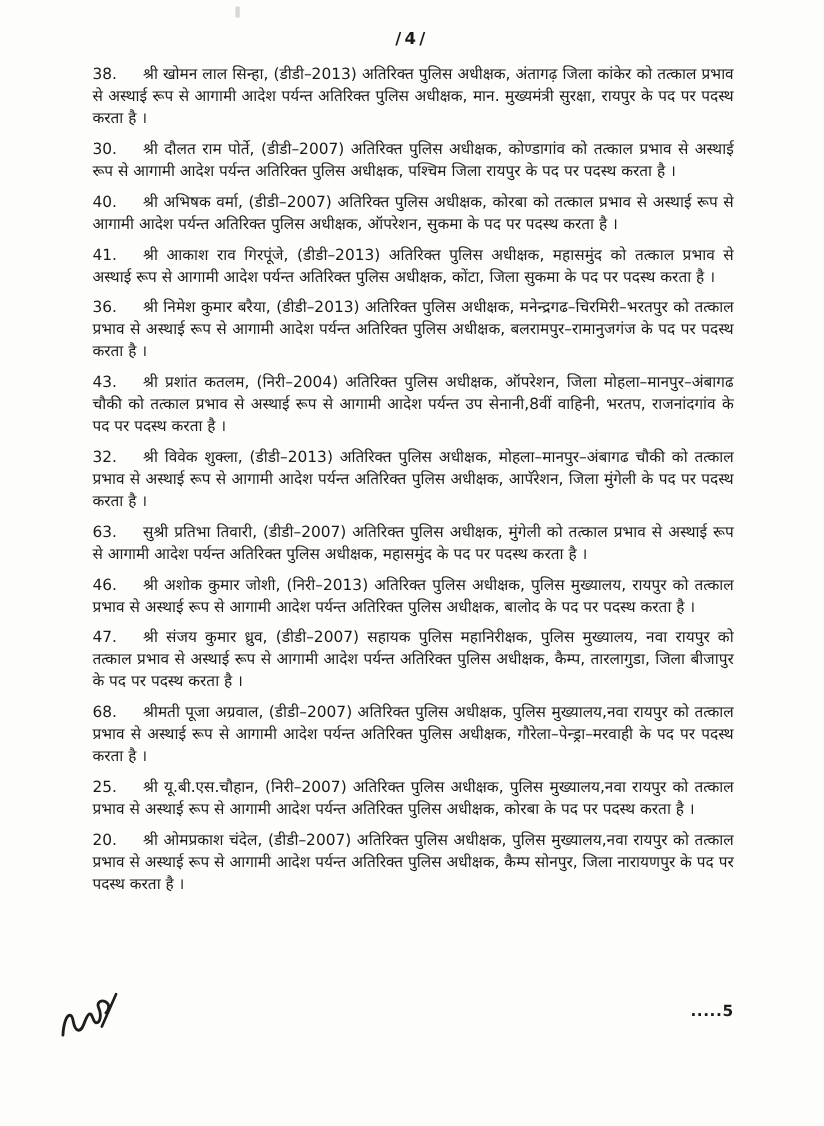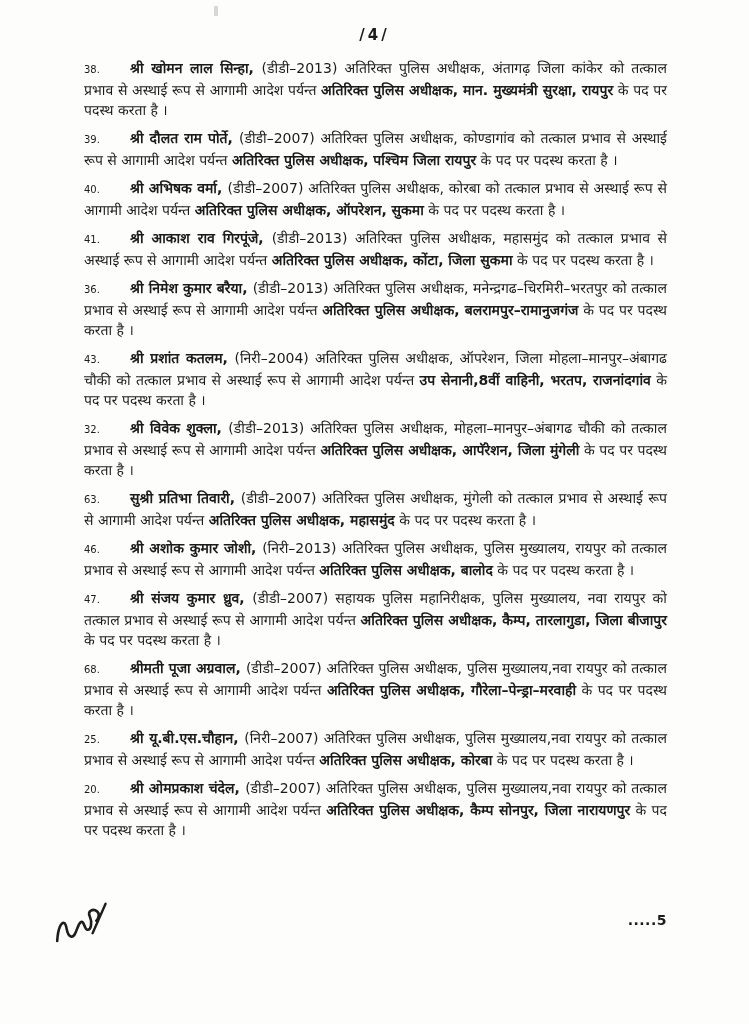--- a/index.html
+++ b/index.html
@@ -30,24 +30,24 @@
   }
   .item {
     margin: 0 0 8px 0;
     font-size: 14px;
     line-height: 20px;
     text-align: justify;
   }
   .item .num {
     display: inline-block;
     width: 46px;
-    font-size: 10px;
+    font-size: 14px;
   }
   .bold {
-    font-weight: bold;
+    font-weight: normal;
   }
   .signature {
     position: absolute;
     left: 48px;
     top: 898px;
     width: 74px;
     height: 60px;
     transform: rotate(-6deg);
   }
   .footer-page {
@@ -72,21 +72,21 @@
 
 <div class="page">
 
   <div class="scan-speck"></div>
 
   <div class="page-header">/4/</div>
 
   <div class="content">
     <p class="item"><span class="num">38.</span><span><span class="bold">श्री खोमन लाल सिन्हा, </span><span>(डीडी–2013) अतिरिक्त पुलिस अधीक्षक, अंतागढ़ जिला कांकेर को तत्काल प्रभाव से अस्थाई रूप से आगामी आदेश पर्यन्त </span><span class="bold">अतिरिक्त पुलिस अधीक्षक, मान. मुख्यमंत्री सुरक्षा, रायपुर</span><span> के पद पर पदस्थ करता है ।</span></span></p>
 
-    <p class="item"><span class="num">39.</span><span><span class="bold">श्री दौलत राम पोर्ते, </span><span>(डीडी–2007) अतिरिक्त पुलिस अधीक्षक, कोण्डागांव को तत्काल प्रभाव से अस्थाई रूप से आगामी आदेश पर्यन्त </span><span class="bold">अतिरिक्त पुलिस अधीक्षक, पश्चिम जिला रायपुर</span><span> के पद पर पदस्थ करता है ।</span></span></p>
+    <p class="item"><span class="num">30.</span><span><span class="bold">श्री दौलत राम पोर्ते, </span><span>(डीडी–2007) अतिरिक्त पुलिस अधीक्षक, कोण्डागांव को तत्काल प्रभाव से अस्थाई रूप से आगामी आदेश पर्यन्त </span><span class="bold">अतिरिक्त पुलिस अधीक्षक, पश्चिम जिला रायपुर</span><span> के पद पर पदस्थ करता है ।</span></span></p>
 
     <p class="item"><span class="num">40.</span><span><span class="bold">श्री अभिषक वर्मा, </span><span>(डीडी–2007) अतिरिक्त पुलिस अधीक्षक, कोरबा को तत्काल प्रभाव से अस्थाई रूप से आगामी आदेश पर्यन्त </span><span class="bold">अतिरिक्त पुलिस अधीक्षक, ऑपरेशन, सुकमा</span><span> के पद पर पदस्थ करता है ।</span></span></p>
 
     <p class="item"><span class="num">41.</span><span><span class="bold">श्री आकाश राव गिरपूंजे, </span><span>(डीडी–2013) अतिरिक्त पुलिस अधीक्षक, महासमुंद को तत्काल प्रभाव से अस्थाई रूप से आगामी आदेश पर्यन्त </span><span class="bold">अतिरिक्त पुलिस अधीक्षक, कोंटा, जिला सुकमा</span><span> के पद पर पदस्थ करता है ।</span></span></p>
 
     <p class="item"><span class="num">36.</span><span><span class="bold">श्री निमेश कुमार बरैया, </span><span>(डीडी–2013) अतिरिक्त पुलिस अधीक्षक, मनेन्द्रगढ–चिरमिरी–भरतपुर को तत्काल प्रभाव से अस्थाई रूप से आगामी आदेश पर्यन्त </span><span class="bold">अतिरिक्त पुलिस अधीक्षक, बलरामपुर–रामानुजगंज</span><span> के पद पर पदस्थ करता है ।</span></span></p>
 
     <p class="item"><span class="num">43.</span><span><span class="bold">श्री प्रशांत कतलम, </span><span>(निरी–2004) अतिरिक्त पुलिस अधीक्षक, ऑपरेशन, जिला मोहला–मानपुर–अंबागढ चौकी को तत्काल प्रभाव से अस्थाई रूप से आगामी आदेश पर्यन्त </span><span class="bold">उप सेनानी,8वीं वाहिनी, भरतप, राजनांदगांव</span><span> के पद पर पदस्थ करता है ।</span></span></p>
 
     <p class="item"><span class="num">32.</span><span><span class="bold">श्री विवेक शुक्ला, </span><span>(डीडी–2013) अतिरिक्त पुलिस अधीक्षक, मोहला–मानपुर–अंबागढ चौकी को तत्काल प्रभाव से अस्थाई रूप से आगामी आदेश पर्यन्त </span><span class="bold">अतिरिक्त पुलिस अधीक्षक, आपॅरेशन, जिला मुंगेली</span><span> के पद पर पदस्थ करता है ।</span></span></p>

